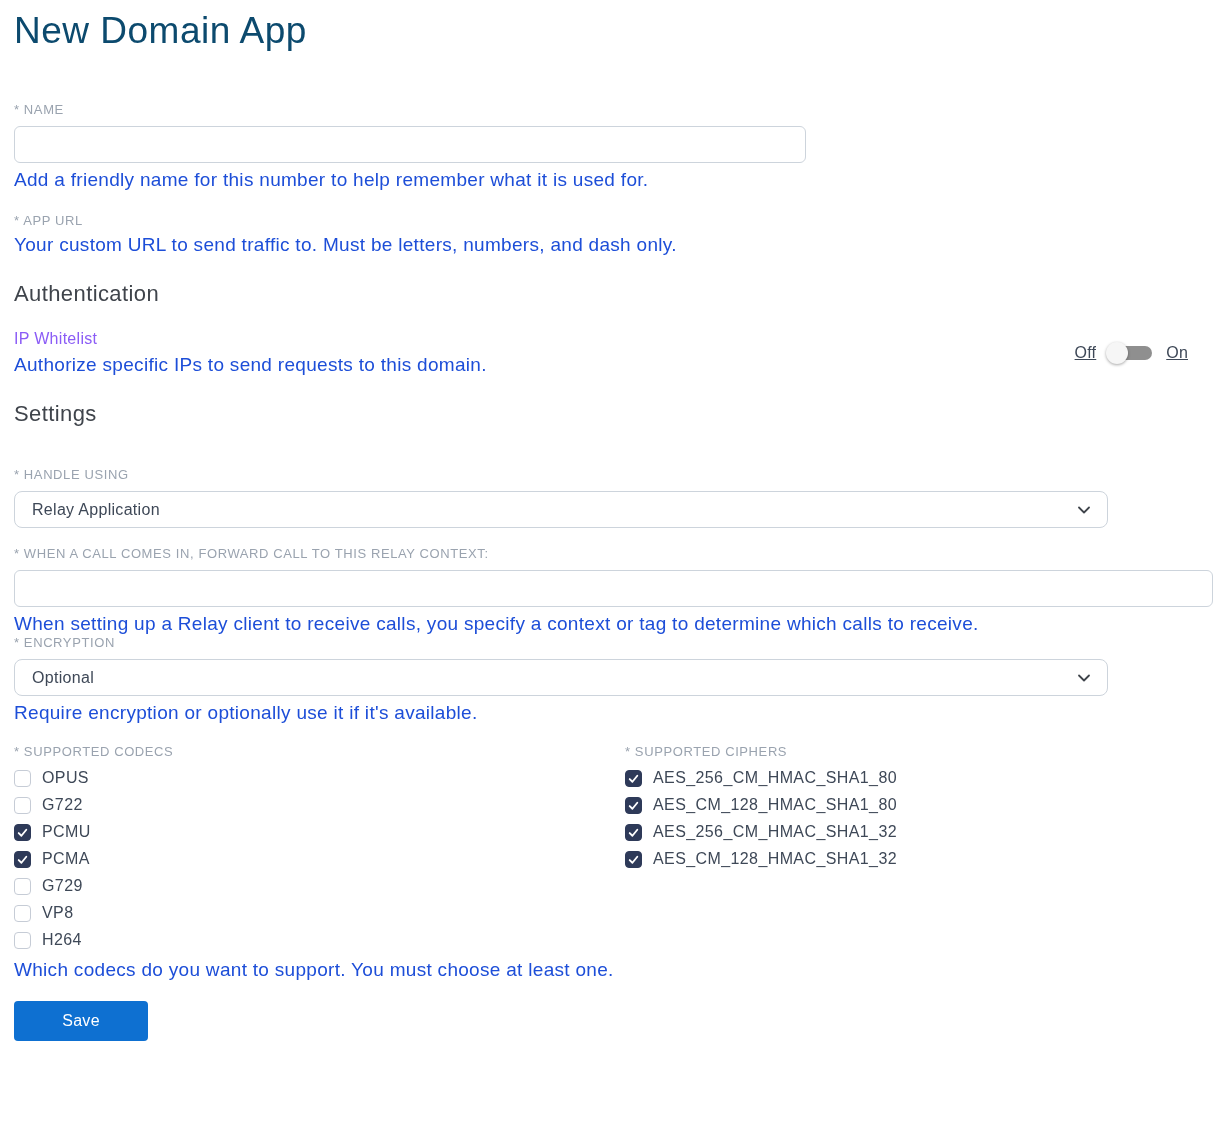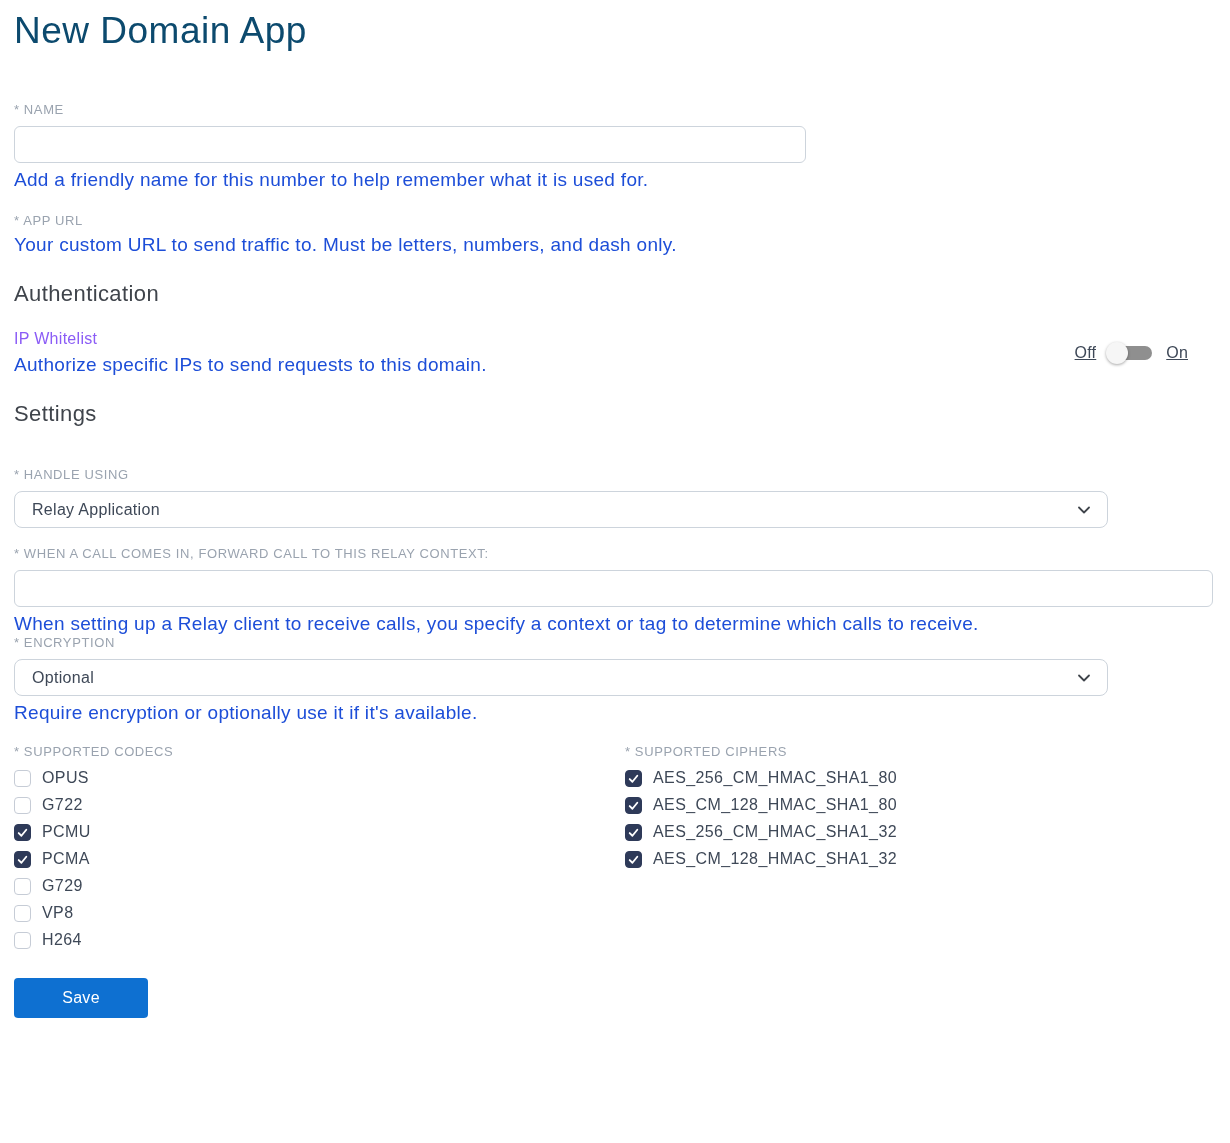--- a/index.html
+++ b/index.html
@@ -280,20 +280,21 @@
         <label class="check-row">
           <span class="checkbox"></span>
           <span class="check-label">VP8</span>
         </label>
         <label class="check-row">
           <span class="checkbox"></span>
           <span class="check-label">H264</span>
         </label>
 
       </div>
+      <div class="helper col-helper">Which codecs do you want to support. You must choose at least one.</div>
     </div>
 
     <div class="col-ciphers">
       <label class="field-label">* SUPPORTED CIPHERS</label>
       <div class="check-list">
 
         <label class="check-row">
           <span class="checkbox checked">
               <svg viewBox="0 0 24 24">
                 <path d="M5 13 L10 18 L19 7" stroke="#fff" stroke-width="3.4" fill="none" stroke-linecap="round" stroke-linejoin="round"></path>

